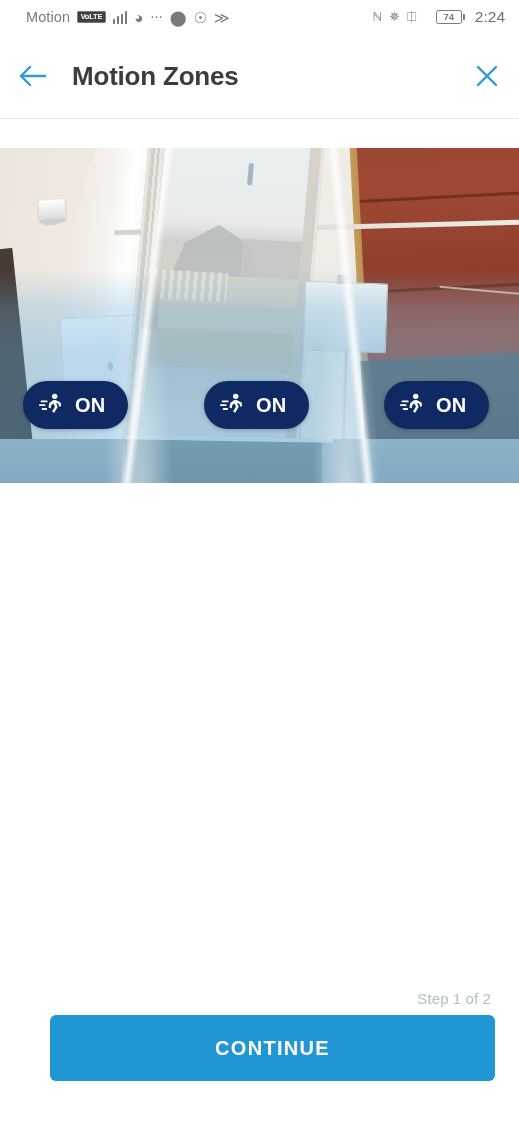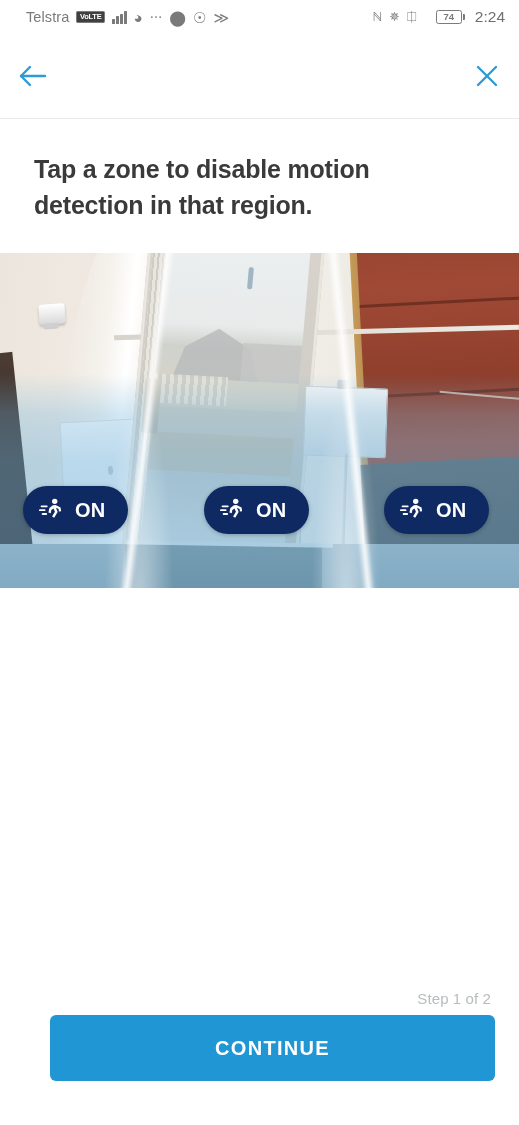--- a/index.html
+++ b/index.html
@@ -295,21 +295,21 @@
     margin-left:26px;
   }
 </style>
 </head>
 <body>
 
 <div class="screen">
 
   <div class="statusbar">
     <div class="sb-left">
-      <span class="carrier">Telstra</span>
+      <span class="carrier">Motion</span>
       <span class="volte">VoLTE</span>
       <span class="bars">
           <i></i>
           <i></i>
           <i></i>
           <i></i>
         </span>
       <span class="glyph">◕</span>
       <span class="glyph-sm">⋯</span>
       <span class="glyph">⬤</span>
@@ -330,29 +330,29 @@
     </div>
   </div>
 
   <div class="header">
     <div class="hdr-back">
       <svg width="30" height="26" viewBox="0 0 30 26">
         <line x1="28" y1="13" x2="4" y2="13" stroke="#2e9bd6" stroke-width="2.4" stroke-linecap="round"></line>
         <polyline points="13,4 4,13 13,22" fill="none" stroke="#2e9bd6" stroke-width="2.4" stroke-linecap="round" stroke-linejoin="round"></polyline>
       </svg>
     </div>
+    <div class="hdr-title">Motion Zones</div>
     <div class="hdr-close">
       <svg width="26" height="26" viewBox="0 0 26 26">
         <line x1="4" y1="4" x2="22" y2="22" stroke="#2e9bd6" stroke-width="2.4" stroke-linecap="round"></line>
         <line x1="22" y1="4" x2="4" y2="22" stroke="#2e9bd6" stroke-width="2.4" stroke-linecap="round"></line>
       </svg>
     </div>
   </div>
 
-  <div class="instruction">Tap a zone to disable motion detection in that region.</div>
 
   <div class="camera">
     <div class="cam-scene">
       <div class="wall-left"></div>
       <div class="dark-edge"></div>
       <div class="wall-curve"></div>
       <div class="sensor"></div>
       <div class="panel-left"></div>
 
       <div class="wall-right"></div>

